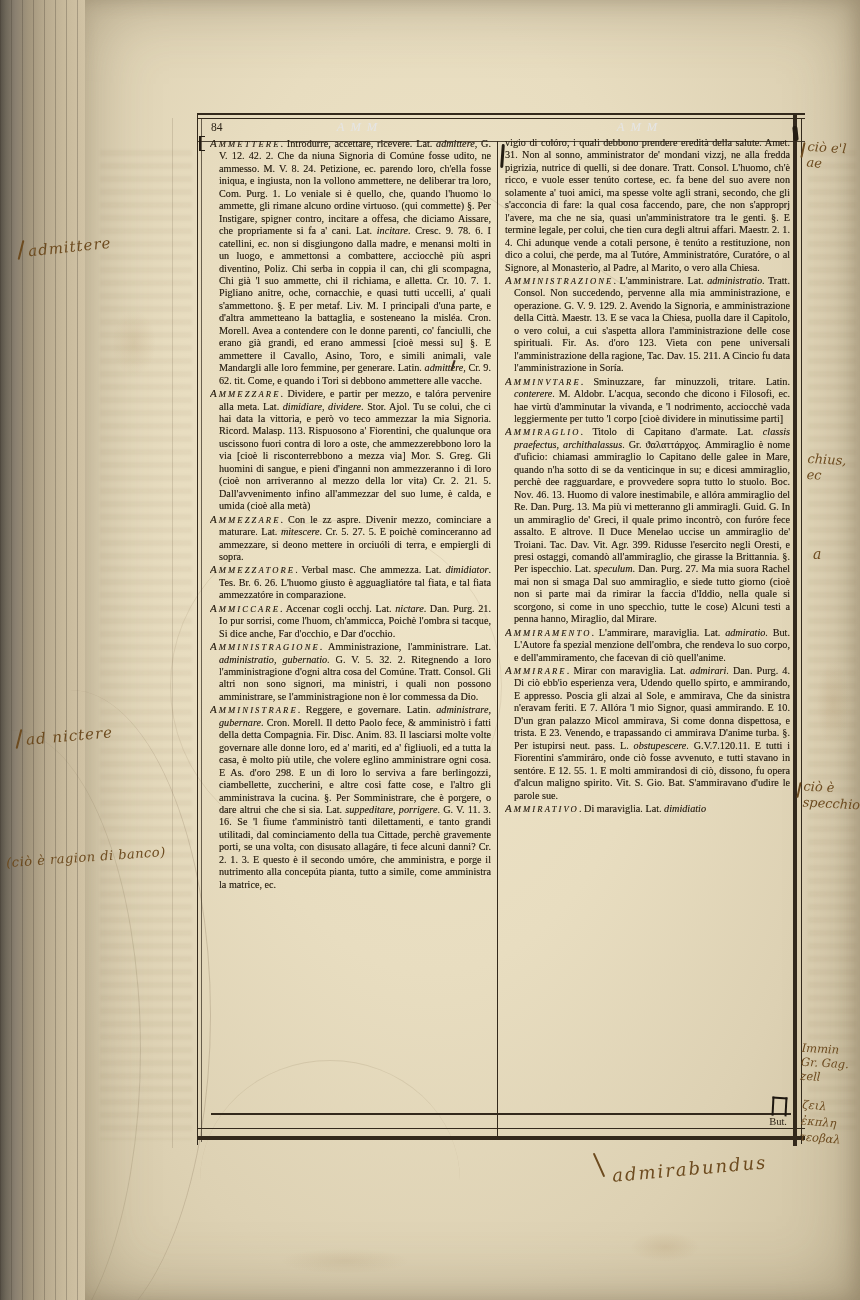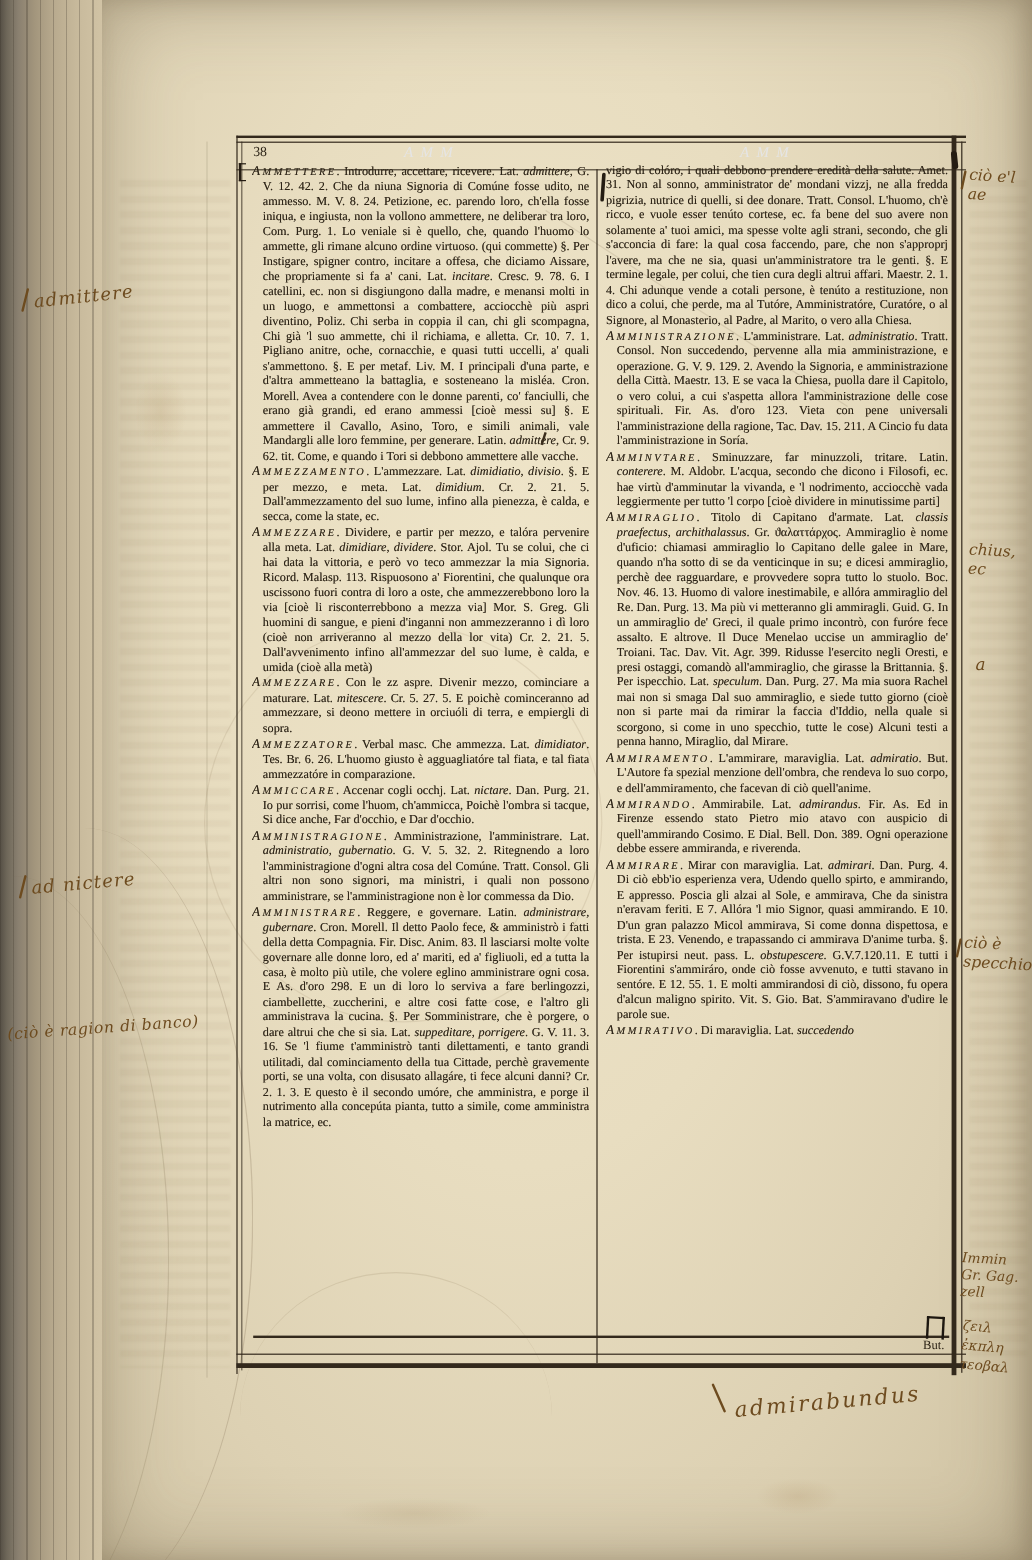--- a/index.html
+++ b/index.html
@@ -115,43 +115,41 @@
     <div class="rule r-head"></div>
     <div class="rule r-left1"></div>
     <div class="rule r-left2"></div>
     <div class="rule r-div"></div>
     <div class="rule r-right1"></div>
     <div class="rule r-right2"></div>
     <div class="rule r-fill"></div>
     <div class="rule r-bot1"></div>
     <div class="rule r-bot2"></div>
 
-    <div class="pagenum">38</div>
+    <div class="pagenum">84</div>
     <div class="rhead rh1">AMM</div>
     <div class="rhead rh2">AMM</div>
 
     <div class="col col-left" id="col-left">
         <p class="entry"><span class="hw"><span class="hw0">A</span>mmettere</span>. Introdurre, accettare, ricevere. Lat. <i>admittere</i>, G. V. 12. 42. 2. Che da niuna Signoria di Comúne fosse udito, ne ammesso. M. V. 8. 24. Petizione, ec. parendo loro, ch'ella fosse iniqua, e ingiusta, non la vollono ammettere, ne deliberar tra loro, Com. Purg. 1. Lo veniale si è quello, che, quando l'huomo lo ammette, gli rimane alcuno ordine virtuoso. (qui commette) §. Per Instigare, spigner contro, incitare a offesa, che diciamo Aissare, che propriamente si fa a' cani. Lat. <i>incitare</i>. Cresc. 9. 78. 6. I catellini, ec. non si disgiungono dalla madre, e menansi molti in un luogo, e ammettonsi a combattere, acciocchè più aspri diventino, Poliz. Chi serba in coppia il can, chi gli scompagna, Chi già 'l suo ammette, chi il richiama, e alletta. Cr. 10. 7. 1. Pigliano anitre, oche, cornacchie, e quasi tutti uccelli, a' quali s'ammettono. §. E per metaf. Liv. M. I principali d'una parte, e d'altra ammetteano la battaglia, e sosteneano la misléa. Cron. Morell. Avea a contendere con le donne parenti, co' fanciulli, che erano già grandi, ed erano ammessi [cioè messi su] §. E ammettere il Cavallo, Asino, Toro, e simili animali, vale Mandargli alle loro femmine, per generare. Latin. <i>admittere</i>, Cr. 9. 62. tit. Come, e quando i Tori si debbono ammettere alle vacche.</p>
-        <p class="entry"><span class="hw"><span class="hw0">A</span>mmezzamento</span>. L'ammezzare. Lat. <i>dimidiatio</i>, <i>divisio</i>. §. E per mezzo, e meta. Lat. <i>dimidium</i>. Cr. 2. 21. 5. Dall'ammezzamento del suo lume, infino alla pienezza, è calda, e secca, come la state, ec.</p>
         <p class="entry"><span class="hw"><span class="hw0">A</span>mmezzare</span>. Dividere, e partir per mezzo, e talóra pervenire alla meta. Lat. <i>dimidiare</i>, <i>dividere</i>. Stor. Ajol. Tu se colui, che ci hai data la vittoria, e però vo teco ammezzar la mia Signoria. Ricord. Malasp. 113. Rispuosono a' Fiorentini, che qualunque ora uscissono fuori contra di loro a oste, che ammezzerebbono loro la via [cioè li risconterrebbono a mezza via] Mor. S. Greg. Gli huomini di sangue, e pieni d'inganni non ammezzeranno i dì loro (cioè non arriveranno al mezzo della lor vita) Cr. 2. 21. 5. Dall'avvenimento infino all'ammezzar del suo lume, è calda, e umida (cioè alla metà)</p>
         <p class="entry"><span class="hw"><span class="hw0">A</span>mmezzare</span>. Con le zz aspre. Divenir mezzo, cominciare a maturare. Lat. <i>mitescere</i>. Cr. 5. 27. 5. E poichè cominceranno ad ammezzare, si deono mettere in orciuóli di terra, e empiergli di sopra.</p>
         <p class="entry"><span class="hw"><span class="hw0">A</span>mmezzatore</span>. Verbal masc. Che ammezza. Lat. <i>dimidiator</i>. Tes. Br. 6. 26. L'huomo giusto è agguagliatóre tal fiata, e tal fiata ammezzatóre in comparazione.</p>
         <p class="entry"><span class="hw"><span class="hw0">A</span>mmiccare</span>. Accenar cogli occhj. Lat. <i>nictare</i>. Dan. Purg. 21. Io pur sorrisi, come l'huom, ch'ammicca, Poichè l'ombra si tacque, Si dice anche, Far d'occhio, e Dar d'occhio.</p>
         <p class="entry"><span class="hw"><span class="hw0">A</span>mministragione</span>. Amministrazione, l'amministrare. Lat. <i>administratio</i>, <i>gubernatio</i>. G. V. 5. 32. 2. Ritegnendo a loro l'amministragione d'ogni altra cosa del Comúne. Tratt. Consol. Gli altri non sono signori, ma ministri, i quali non possono amministrare, se l'amministragione non è lor commessa da Dio.</p>
         <p class="entry"><span class="hw"><span class="hw0">A</span>mministrare</span>. Reggere, e governare. Latin. <i>administrare</i>, <i>gubernare</i>. Cron. Morell. Il detto Paolo fece, &amp; amministrò i fatti della detta Compagnia. Fir. Disc. Anim. 83. Il lasciarsi molte volte governare alle donne loro, ed a' mariti, ed a' figliuoli, ed a tutta la casa, è molto più utile, che volere eglino amministrare ogni cosa. E As. d'oro 298. E un di loro lo serviva a fare berlingozzi, ciambellette, zuccherini, e altre cosi fatte cose, e l'altro gli amministrava la cucina. §. Per Somministrare, che è porgere, o dare altrui che che si sia. Lat. <i>suppeditare</i>, <i>porrigere</i>. G. V. 11. 3. 16. Se 'l fiume t'amministrò tanti dilettamenti, e tanto grandi utilitadi, dal cominciamento della tua Cittade, perchè gravemente porti, se una volta, con disusato allagáre, ti fece alcuni danni? Cr. 2. 1. 3. E questo è il secondo umóre, che amministra, e porge il nutrimento alla concepúta pianta, tutto a simile, come amministra la matrice, ec.</p>
       </div>
     <div class="col col-right" id="col-right">
         <p class="entry cont">vigio di colóro, i quali debbono prendere eredità della salute. Amet. 31. Non al sonno, amministrator de' mondani vizzj, ne alla fredda pigrizia, nutrice di quelli, si dee donare. Tratt. Consol. L'huomo, ch'è ricco, e vuole esser tenúto cortese, ec. fa bene del suo avere non solamente a' tuoi amici, ma spesse volte agli strani, secondo, che gli s'acconcia di fare: la qual cosa faccendo, pare, che non s'approprj l'avere, ma che ne sia, quasi un'amministratore tra le genti. §. E termine legale, per colui, che tien cura degli altrui affari. Maestr. 2. 1. 4. Chi adunque vende a cotali persone, è tenúto a restituzione, non dico a colui, che perde, ma al Tutóre, Amministratóre, Curatóre, o al Signore, al Monasterio, al Padre, al Marito, o vero alla Chiesa.</p>
         <p class="entry"><span class="hw"><span class="hw0">A</span>mministrazione</span>. L'amministrare. Lat. <i>administratio</i>. Tratt. Consol. Non succedendo, pervenne alla mia amministrazione, e operazione. G. V. 9. 129. 2. Avendo la Signoria, e amministrazione della Città. Maestr. 13. E se vaca la Chiesa, puolla dare il Capitolo, o vero colui, a cui s'aspetta allora l'amministrazione delle cose spirituali. Fir. As. d'oro 123. Vieta con pene universali l'amministrazione della ragione, Tac. Dav. 15. 211. A Cincio fu data l'amministrazione in Soría.</p>
         <p class="entry"><span class="hw"><span class="hw0">A</span>mminvtare</span>. Sminuzzare, far minuzzoli, tritare. Latin. <i>conterere</i>. M. Aldobr. L'acqua, secondo che dicono i Filosofi, ec. hae virtù d'amminutar la vivanda, e 'l nodrimento, acciocchè vada leggiermente per tutto 'l corpo [cioè dividere in minutissime parti]</p>
         <p class="entry"><span class="hw"><span class="hw0">A</span>mmiraglio</span>. Titolo di Capitano d'armate. Lat. <i>classis praefectus</i>, <i>archithalassus</i>. Gr. ϑαλαττάρχος. Ammiraglio è nome d'uficio: chiamasi ammiraglio lo Capitano delle galee in Mare, quando n'ha sotto di se da venticinque in su; e dicesi ammiraglio, perchè dee ragguardare, e provvedere sopra tutto lo stuolo. Boc. Nov. 46. 13. Huomo di valore inestimabile, e allóra ammiraglio del Re. Dan. Purg. 13. Ma più vi metteranno gli ammiragli. Guid. G. In un ammiraglio de' Greci, il quale primo incontrò, con furóre fece assalto. E altrove. Il Duce Menelao uccise un ammiraglio de' Troiani. Tac. Dav. Vit. Agr. 399. Ridusse l'esercito negli Oresti, e presi ostaggi, comandò all'ammiraglio, che girasse la Brittannia. §. Per ispecchio. Lat. <i>speculum</i>. Dan. Purg. 27. Ma mia suora Rachel mai non si smaga Dal suo ammiraglio, e siede tutto giorno (cioè non si parte mai da rimirar la faccia d'Iddio, nella quale si scorgono, si come in uno specchio, tutte le cose) Alcuni testi a penna hanno, Miraglio, dal Mirare.</p>
         <p class="entry"><span class="hw"><span class="hw0">A</span>mmiramento</span>. L'ammirare, maraviglia. Lat. <i>admiratio</i>. But. L'Autore fa spezial menzione dell'ombra, che rendeva lo suo corpo, e dell'ammiramento, che facevan di ciò quell'anime.</p>
-        <p class="entry"><span class="hw"><span class="hw0">A</span>mmirando</span>. Ammirabile. Lat. <i>admirandus</i>. Fir. As. Ed in Firenze essendo stato Pietro mio atavo con auspicio di quell'ammirando Cosimo. E Dial. Bell. Don. 389. Ogni operazione debbe essere ammiranda, e riverenda.</p>
         <p class="entry"><span class="hw"><span class="hw0">A</span>mmirare</span>. Mirar con maraviglia. Lat. <i>admirari</i>. Dan. Purg. 4. Di ciò ebb'io esperienza vera, Udendo quello spirto, e ammirando, E appresso. Poscia gli alzai al Sole, e ammirava, Che da sinistra n'eravam feriti. E 7. Allóra 'l mio Signor, quasi ammirando. E 10. D'un gran palazzo Micol ammirava, Si come donna dispettosa, e trista. E 23. Venendo, e trapassando ci ammirava D'anime turba. §. Per istupirsi neut. pass. L. <i>obstupescere</i>. G.V.7.120.11. E tutti i Fiorentini s'ammiráro, onde ciò fosse avvenuto, e tutti stavano in sentóre. E 12. 55. 1. E molti ammirandosi di ciò, dissono, fu opera d'alcun maligno spirito. Vit. S. Gio. Bat. S'ammiravano d'udire le parole sue.</p>
-        <p class="entry"><span class="hw"><span class="hw0">A</span>mmirativo</span>. Di maraviglia. Lat. <i>succedendo</i></p>
+        <p class="entry"><span class="hw"><span class="hw0">A</span>mmirativo</span>. Di maraviglia. Lat. <i>dimidiatio</i></p>
       </div>
 
     <div class="catchword">But.</div>
   </div>
 
   <div class="stroke st-l1"></div>
   <div class="hand m-l1">admittere</div>
   <div class="stroke st-l2"></div>
   <div class="hand m-l2">ad nictere</div>
   <div class="hand m-l3">(ciò è ragion di banco)</div>

